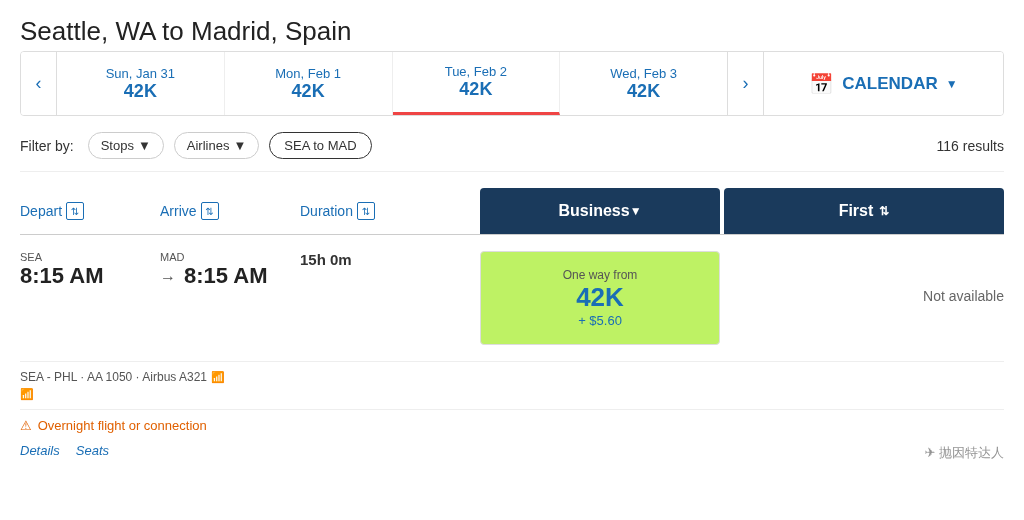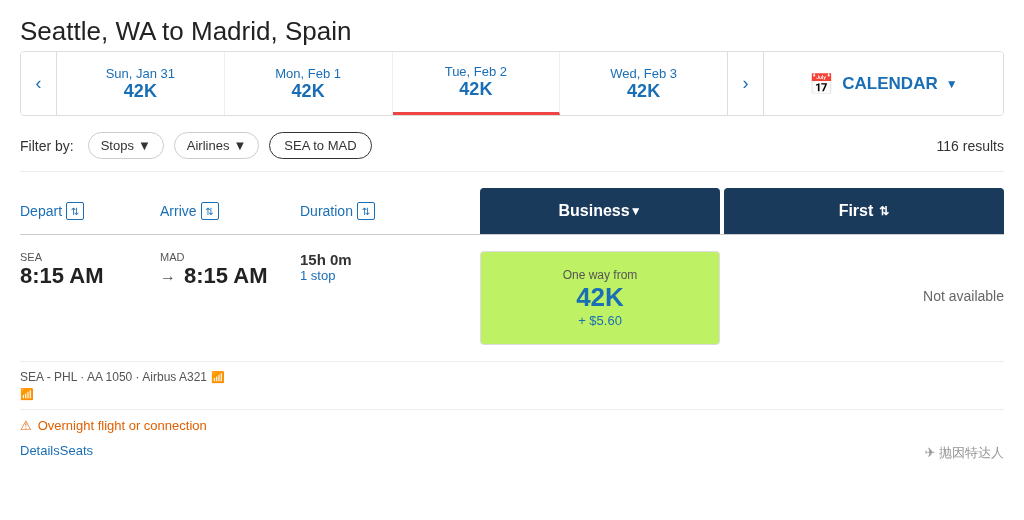--- a/index.html
+++ b/index.html
@@ -157,21 +157,21 @@
     }
     .flight-segment { font-size: 12px; color: #555; margin-bottom: 4px; display: flex; align-items: center; gap: 4px; }
     .wifi-icon { font-size: 11px; color: #666; }
 
     .overnight-warning {
       display: flex; align-items: center; gap: 6px;
       color: #e06000; font-size: 13px; margin: 8px 0 6px;
     }
     .warning-icon { color: #e06000; }
 
-    .action-links { display: flex; gap: 0; padding: 4px 0; }
+    .action-links { display: flex; gap: 16px; padding: 4px 0; font-style: italic; }
     .action-link { color: #1a6eb5; font-size: 13px; cursor: pointer; text-decoration: none; }
 
     .watermark {
       position: absolute; bottom: 16px; right: 20px;
       color: #666; font-size: 13px; opacity: 0.7;
     }
 
     .page-wrap { position: relative; }
   </style>
 </head>
@@ -259,21 +259,20 @@
     <div class="flight-col">
       <span class="airport-code">MAD</span>
       <div style="display:flex;align-items:center;gap:8px;">
         <span style="color:#555;font-size:16px;">→</span>
         <span class="flight-time">8:15 AM</span>
       </div>
     </div>
 
     <div class="flight-col">
       <span class="duration-text">15h 0m</span>
-      <span class="stops-text">1 stop</span>
     </div>
 
     <div class="price-cell">
       <span class="price-label">One way from</span>
       <span class="price-points">42K</span>
       <span class="price-cash">+ $5.60</span>
     </div>
 
     <div class="first-cell">
       <span>Not available</span>

